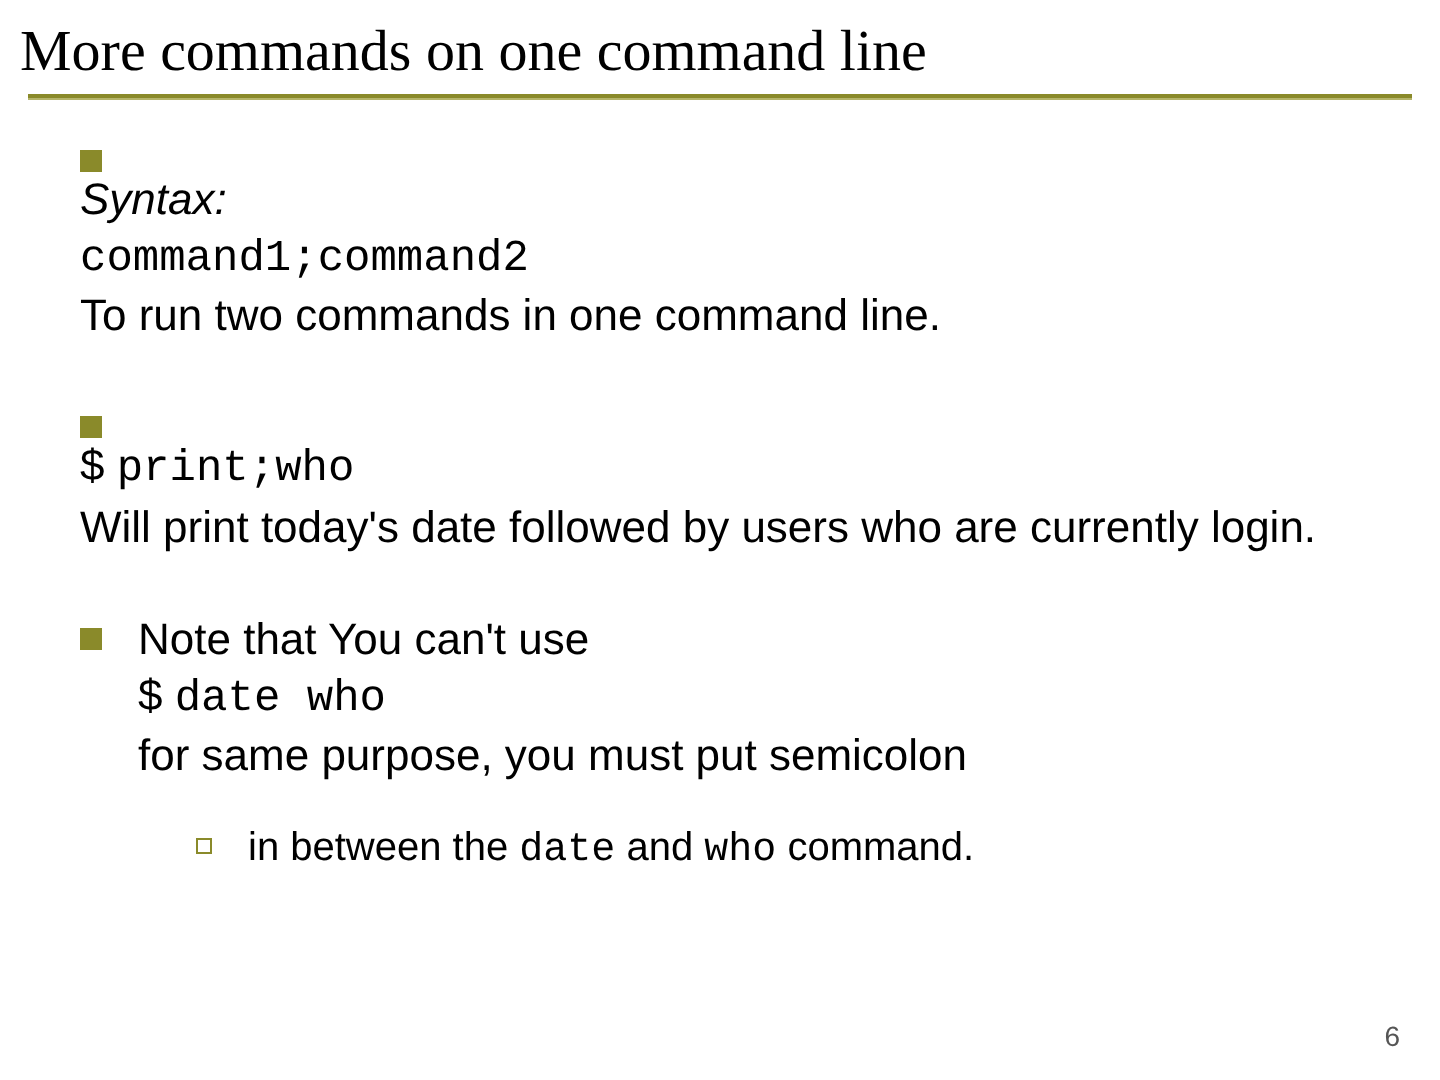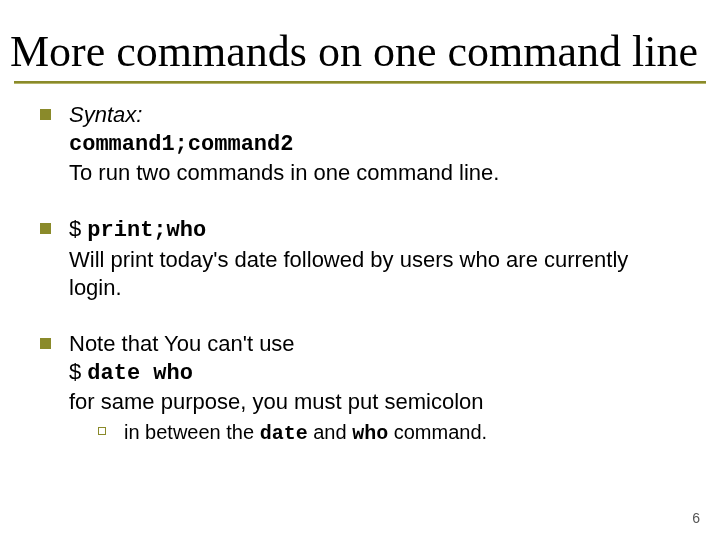--- a/index.html
+++ b/index.html
@@ -13,67 +13,68 @@
     overflow: hidden;
   }
   .slide {
     width: 720px;
     height: 540px;
     position: relative;
     box-sizing: border-box;
   }
   .title {
     font-family: "Times New Roman", Times, serif;
-    font-size: 44px;
-    padding: 26px 10px 4px 10px;
+    font-size: 29px;
+    padding: 10px 10px 4px 10px;
     letter-spacing: 0px;
   }
   .title-rule {
     margin: 0 14px 0 14px;
     border: none;
     border-top: 2px solid #8a8a2a;
     box-shadow: 0 1px 0 #b5b56a;
   }
   .body {
     padding: 18px 40px 0 40px;
     font-size: 22px;
     line-height: 1.28;
   }
   .row {
     display: flex;
     align-items: flex-start;
     margin-bottom: 2px;
   }
   .blk {
     margin-bottom: 6px;
+    flex-direction: column;
   }
   .gap {
     height: 22px;
   }
   .bul {
     width: 11px;
     height: 11px;
     background: #8a8a2a;
     flex: 0 0 11px;
     margin-top: 8px;
     margin-right: 18px;
   }
   .txt {
     flex: 1;
   }
   .ital { font-style: italic; }
   .mono {
     font-family: "Courier New", Courier, monospace;
-    font-weight: bold;
+    font-weight: normal;
   }
   .sub-row {
     display: flex;
     align-items: flex-start;
     padding-left: 29px;
-    margin-top: 4px;
+    margin-top: 20px;
     font-size: 20px;
   }
   .sub-bul {
     width: 8px;
     height: 8px;
     border: 1.5px solid #8a8a2a;
     flex: 0 0 8px;
     margin-top: 7px;
     margin-right: 18px;
     box-sizing: border-box;

